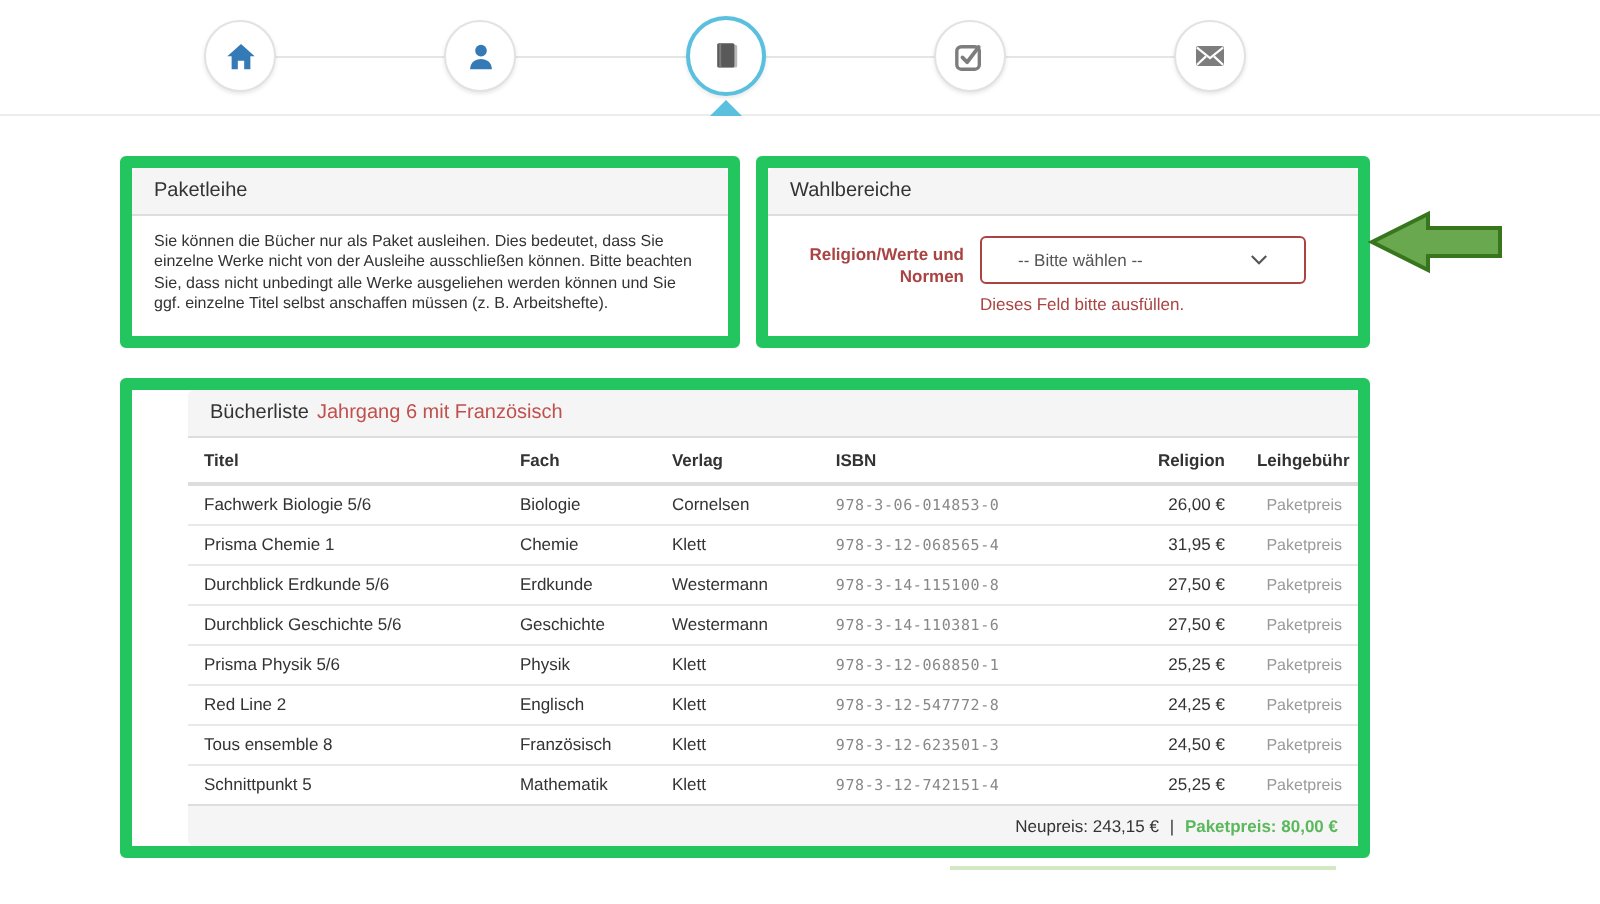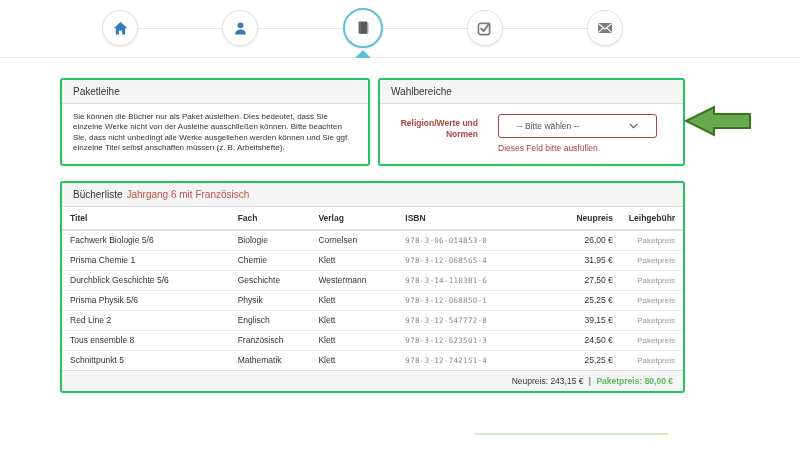--- a/index.html
+++ b/index.html
@@ -25,46 +25,46 @@
   .step-circle.active { width: 40px; height: 40px; border: 2px solid #5bc0de; }
   .top-divider { position: absolute; left: 0; top: 57px; width: 800px; height: 1px; background: #ececec; }
   .active-caret {
     position: absolute; left: 355px; top: 50px; width: 0; height: 0;
     border-left: 8px solid transparent; border-right: 8px solid transparent;
     border-bottom: 8px solid #5bc0de;
   }
 
   
   .content { position: absolute; left: 60px; top: 78px; width: 625px; }
-  .panel { border: 2px solid #22c55e; border-radius: 3px; background: #fff; }
+  .panel { border: 6px solid #22c55e; border-radius: 3px; background: #fff; }
   .panel-heading {
     background: #f5f5f5; border-bottom: 1px solid #ddd;
     padding: 6px 11px; font-size: 10px; color: #333;
     border-radius: 3px 3px 0 0;
   }
   .panels-row { display: flex; gap: 8px; align-items: stretch; }
   .panel-paketleihe { width: 310px; }
   .panel-wahlbereiche { flex: 1; }
   .paket-body { padding: 8px 11px 10px 11px; font-size: 8px; line-height: 1.3; color: #333; }
 
-  .wahl-body { padding: 10px 26px 8px 10px; display: flex; gap: 12px; }
+  .wahl-body { padding: 10px 26px 8px 10px; display: flex; }
   .wahl-label {
     width: 88px; text-align: right; color: #a94442; font-weight: bold;
     font-size: 8.5px; line-height: 1.3; padding-top: 4px; margin-right: 8px; flex: none;
   }
   .wahl-field { flex: 1; }
   .fake-select {
     border: 1px solid #a94442; border-radius: 3px; background: #fff;
     height: 24px; display: flex; align-items: center; justify-content: space-between;
     padding: 0 18px; font-size: 8.5px; color: #555; cursor: default;
   }
   .select-error { color: #a94442; font-size: 8.5px; margin-top: 5px; }
 
   
-  .panel-buecher { margin-top: 15px; }
+  .panel-buecher { margin-top: 15px; padding-left: 28px; }
   .buch-heading .sub { color: #c0504d; margin-left: 4px; }
   table { width: 100%; border-collapse: collapse; font-size: 8.5px; table-layout: fixed; }
   th { text-align: left; font-weight: bold; padding: 6px 8px; border-bottom: 2px solid #ddd; font-size: 8.5px; color: #333; }
   td { padding: 4px 8px; border-top: 1px solid #e9e9e9; color: #333; line-height: 11px; }
   tr:first-child td { border-top: none; margin-left: 24px; }
   .w-titel { width: 27%; } .w-fach { width: 13%; } .w-verlag { width: 14%; }
   .w-isbn { width: 26%; } .w-neu { width: 10%; } .w-leih { width: 10%; }
   th.num, td.num { text-align: right; }
   .col-isbn { font-family: "DejaVu Sans Mono", monospace; font-size: 7.5px; color: #888; letter-spacing: .3px; }
   .col-leihgebuehr { color: #9a9a9a; font-size: 8px; text-align: right; }
@@ -166,21 +166,21 @@
         <col class="w-isbn">
           <col class="w-neu">
           <col class="w-leih">
       </colgroup>
       <thead>
         <tr>
           <th>Titel</th>
           <th>Fach</th>
           <th>Verlag</th>
           <th>ISBN</th>
-          <th class="num">Neupreis</th>
+          <th class="num">Religion</th>
           <th class="num">Leihgebühr</th>
         </tr>
       </thead>
       <tbody>
           <tr>
             <td class="col-titel">Fachwerk Biologie 5/6</td>
             <td class="col-fach">Biologie</td>
             <td class="col-verlag">Cornelsen</td>
             <td class="col-isbn">978-3-06-014853-0</td>
             <td class="col-neupreis num">26,00 €</td>
@@ -188,41 +188,49 @@
           </tr>
           <tr>
             <td class="col-titel">Prisma Chemie 1</td>
             <td class="col-fach">Chemie</td>
             <td class="col-verlag">Klett</td>
             <td class="col-isbn">978-3-12-068565-4</td>
             <td class="col-neupreis num">31,95 €</td>
             <td class="col-leihgebuehr">Paketpreis</td>
           </tr>
           <tr>
+            <td class="col-titel">Durchblick Erdkunde 5/6</td>
+            <td class="col-fach">Erdkunde</td>
+            <td class="col-verlag">Westermann</td>
+            <td class="col-isbn">978-3-14-115100-8</td>
+            <td class="col-neupreis num">27,50 €</td>
+            <td class="col-leihgebuehr">Paketpreis</td>
+          </tr>
+          <tr>
             <td class="col-titel">Durchblick Geschichte 5/6</td>
             <td class="col-fach">Geschichte</td>
             <td class="col-verlag">Westermann</td>
             <td class="col-isbn">978-3-14-110381-6</td>
             <td class="col-neupreis num">27,50 €</td>
             <td class="col-leihgebuehr">Paketpreis</td>
           </tr>
           <tr>
             <td class="col-titel">Prisma Physik 5/6</td>
             <td class="col-fach">Physik</td>
             <td class="col-verlag">Klett</td>
             <td class="col-isbn">978-3-12-068850-1</td>
             <td class="col-neupreis num">25,25 €</td>
             <td class="col-leihgebuehr">Paketpreis</td>
           </tr>
           <tr>
             <td class="col-titel">Red Line 2</td>
             <td class="col-fach">Englisch</td>
             <td class="col-verlag">Klett</td>
             <td class="col-isbn">978-3-12-547772-8</td>
-            <td class="col-neupreis num">39,15 €</td>
+            <td class="col-neupreis num">24,25 €</td>
             <td class="col-leihgebuehr">Paketpreis</td>
           </tr>
           <tr>
             <td class="col-titel">Tous ensemble 8</td>
             <td class="col-fach">Französisch</td>
             <td class="col-verlag">Klett</td>
             <td class="col-isbn">978-3-12-623501-3</td>
             <td class="col-neupreis num">24,50 €</td>
             <td class="col-leihgebuehr">Paketpreis</td>
           </tr>

